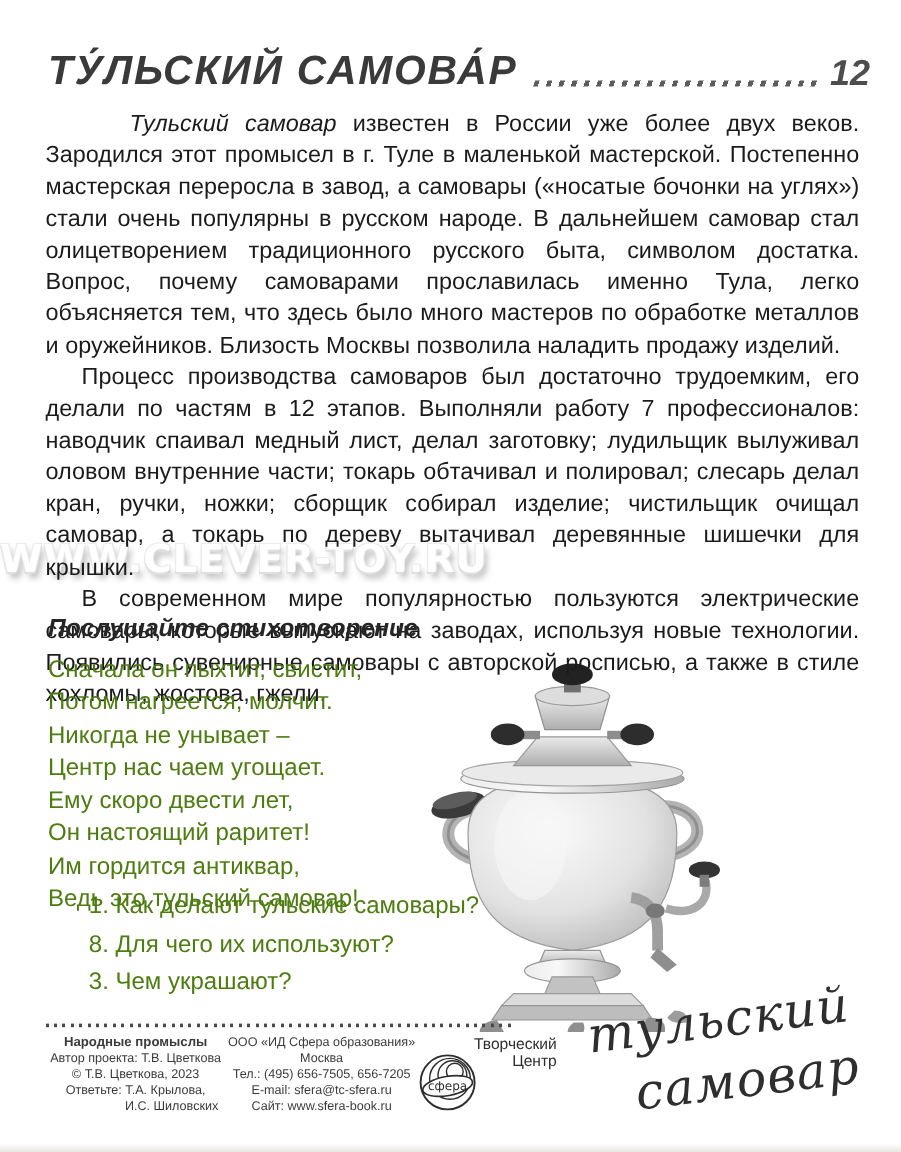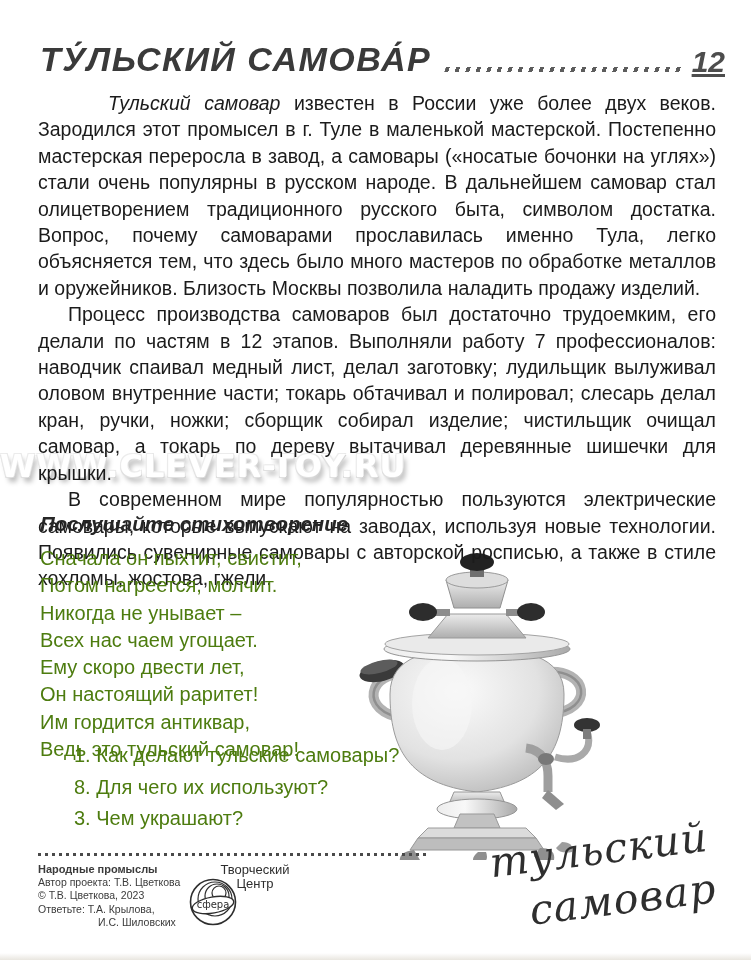--- a/index.html
+++ b/index.html
@@ -19,21 +19,20 @@
     letter-spacing:1.5px; color:#3a3a3a; white-space:nowrap;
   }
   .leader {
     flex:1; height:5px; margin:0 10px 7px 14px;
     background:repeating-linear-gradient(90deg,#5c5c5c 0 4px,transparent 4px 10.5px);
     transform:skewX(-18deg);
   }
   .pagenum {
     font-size:30px; font-weight:bold; font-style:italic; color:#4d4d4d;
     margin-bottom:0;
-    text-decoration:underline;
   }
 
   
   .paragraphs {
     position:absolute; top:90px; left:38px; width:678px;
     font-size:19.5px; line-height:26.4px; text-align:justify;
   }
   .paragraphs p { margin:0; text-indent:30px; }
   .lead-italic { font-style:italic;margin-left:40px; }
 
@@ -76,28 +75,28 @@
   }
   .script-line2 { margin-left:34px; }
 
   
   .footer { position:absolute; top:853px; left:38px; width:432px; }
   .footer-rule {
     width:392px; height:3px; margin-bottom:7px;
     background:repeating-linear-gradient(90deg,#4a4a4a 0 2.5px,transparent 2.5px 7px);
   }
   .footer-cols { display:flex; }
-  .fcol { font-size:10.5px; line-height:13.2px; color:#3b3b3b; }
+  .fcol { font-size:10.5px; line-height:13.2px; color:#3b3b3b;text-align:center; }
   .fcol1 { width:150px; }
   .fcol2 { width:160px; }
   .fbold { font-weight:bold; font-size:11px; }
   .findent { padding-left:60px; }
   .flogo { position:relative; width:120px; height:68px; }
   .logo-text {
-    position:absolute; left:18px; top:0; width:98px; text-align:center;
+    position:absolute; left:18px; top:0; width:98px; text-align:right;
     font-size:13px; line-height:13.5px; color:#2e2e2e;
   }
   .logo-sphere { position:absolute; left:0; top:14px; }
 
   .bottom-edge {
     position:absolute; left:0; right:0; bottom:0; height:7px;
     background:linear-gradient(to bottom, rgba(235,233,229,0) 0%, #e9e6e0 100%);
   }
 </style>
 </head>
@@ -117,21 +116,21 @@
     <p><span class="lead-italic">Тульский самовар</span><span> известен в России уже более двух веков. Зародился этот промысел в г. Туле в маленькой мастерской. Постепенно мастерская переросла в завод, а самовары («носатые бочонки на углях») стали очень популярны в русском народе. В дальнейшем самовар стал олицетворением традиционного русского быта, символом достатка. Вопрос, почему самоварами прославилась именно Тула, легко объясняется тем, что здесь было много мастеров по обработке металлов и оружейников. Близость Москвы позволила наладить продажу изделий.</span></p>
     <p><span>Процесс производства самоваров был достаточно трудоемким, его делали по частям в 12 этапов. Выполняли работу 7 профессионалов: наводчик спаивал медный лист, делал заготовку; лудильщик вылуживал оловом внутренние части; токарь обтачивал и полировал; слесарь делал кран, ручки, ножки; сборщик собирал изделие; чистильщик очищал самовар, а токарь по дереву вытачивал деревянные шишечки для крышки.</span></p>
     <p><span>В современном мире популярностью пользуются электрические самовары, которые выпускают на заводах, используя новые технологии. Появились сувенирные самовары с авторской росписью, а также в стиле хохломы, жостова, гжели.</span></p>
   </div>
 
   <div class="poem">
     <div class="section-heading">Послушайте стихотворение</div>
     <div class="poem-line">Сначала он пыхтит, свистит,</div>
     <div class="poem-line">Потом нагреется, молчит.</div>
     <div class="poem-line">Никогда не унывает –</div>
-    <div class="poem-line">Всех нас чаем угощает.</div>
+    <div class="poem-line">Центр нас чаем угощает.</div>
     <div class="poem-line">Ему скоро двести лет,</div>
     <div class="poem-line">Он настоящий раритет!</div>
     <div class="poem-line">Им гордится антиквар,</div>
     <div class="poem-line">Ведь это тульский самовар!</div>
   </div>
 
 
   <div class="samovar-wrap">
     <svg viewBox="0 0 292 308" width="292" height="308">
       <defs>
@@ -216,20 +215,27 @@
   <div class="footer">
     <div class="footer-rule"></div>
     <div class="footer-cols">
       <div class="fcol fcol1">
         <div class="fbold">Народные промыслы</div>
         <div>Автор проекта: Т.В. Цветкова</div>
         <div>© Т.В. Цветкова, 2023</div>
         <div>Ответьте: Т.А. Крылова,</div>
         <div class="findent">И.С. Шиловских</div>
       </div>
+      <div class="fcol fcol2">
+        <div>ООО «ИД Сфера образования»</div>
+        <div>Москва</div>
+        <div>Тел.: (495) 656-7505, 656-7205</div>
+        <div>E-mail: sfera@tc-sfera.ru</div>
+        <div>Сайт: www.sfera-book.ru</div>
+      </div>
       <div class="flogo">
         <div class="logo-text">
           <div>Творческий</div>
           <div>Центр</div>
         </div>
         <svg class="logo-sphere" width="50" height="50" viewBox="0 0 50 50">
           <circle cx="25" cy="25" r="22.5" fill="#ffffff" stroke="#2e2e2e" stroke-width="1.6"></circle>
           <circle cx="27" cy="22" r="17" fill="none" stroke="#2e2e2e" stroke-width="1.2"></circle>
           <circle cx="29" cy="19" r="12" fill="none" stroke="#2e2e2e" stroke-width="1.2"></circle>
           <circle cx="31" cy="16" r="7" fill="none" stroke="#2e2e2e" stroke-width="1.2"></circle>

